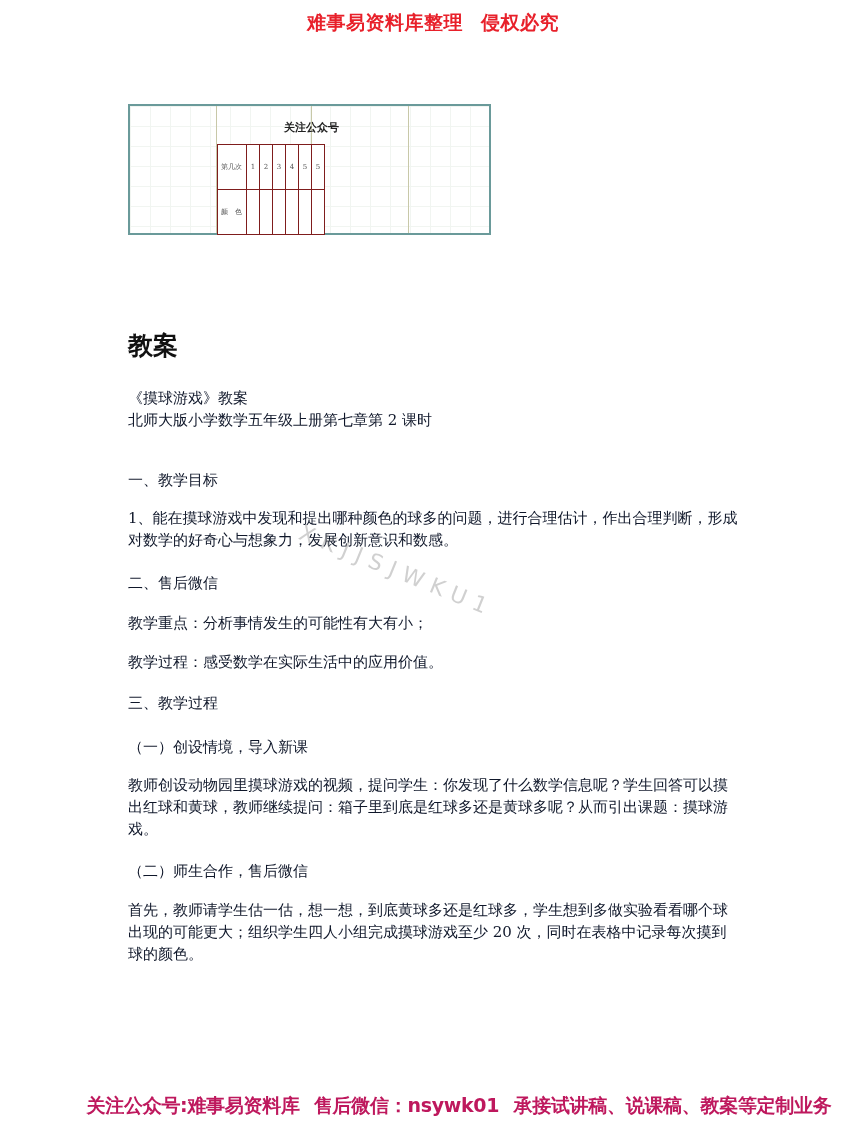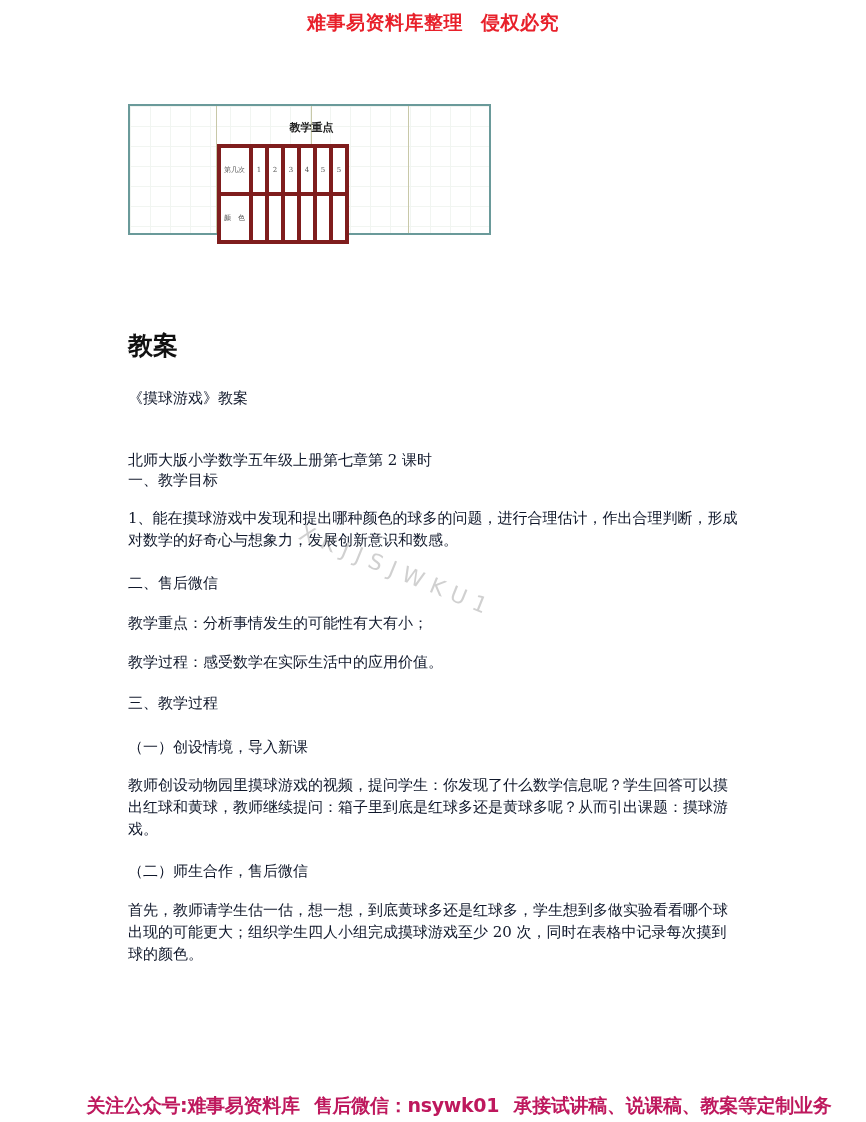--- a/index.html
+++ b/index.html
@@ -13,21 +13,21 @@
          border:2px solid #6a9a9a; box-sizing:border-box; background:#fff;
          background-image:
            linear-gradient(#f1f5f1 1px, transparent 1px),
            linear-gradient(90deg, #f1f5f1 1px, transparent 1px);
          background-size:20px 20px; }
   .fig-vline { position:absolute; top:0; bottom:0; width:1px; background:#c8c8a8; }
   .fig-title { position:absolute; top:14px; left:0; width:363px; text-align:center;
          font-family:"DejaVu Sans", "Liberation Sans", sans-serif; font-size:11px; font-weight:bold; color:#222; }
   .fig-table { position:absolute; left:87px; top:38px; border-collapse:collapse;
          font-size:7px; color:#555; background:#fff; }
-  .fig-table td { border:4px solid #7f1d1d; padding:16px 3px; height:12px; text-align:center; min-width:6px; }
+  .fig-table td { border:1px solid #7f1d1d; padding:16px 3px; height:12px; text-align:center; min-width:6px; }
   .fig-table td.hdr { min-width:22px; text-align:left; }
   .doc { position:absolute; left:128px; top:0; width:612px; }
   .doc-title { position:absolute; top:329px; left:0; font-family:Liberation Sans, sans-serif;
          font-weight:bold; font-size:25px; color:#111; }
   .p { position:absolute; left:0; width:612px; font-size:15px; line-height:22px; color:#0f172a; }
   .watermark { position:absolute; left:305px; top:520px; font-family:"DejaVu Sans", "Liberation Sans", sans-serif;
          font-size:22px; color:rgba(120,120,120,0.35); letter-spacing:8px; transform:rotate(22deg);
          transform-origin:left top; white-space:nowrap; pointer-events:none; }
   .footer-banner { position:absolute; top:1093px; left:0; width:866px; text-align:center;
          font-family:"DejaVu Sans", "Liberation Sans", sans-serif; font-weight:bold;
@@ -38,21 +38,21 @@
 <body>
 
 <div class="header-banner">
   <span>难事易资料库整理</span><span class="gap"></span><span>侵权必究</span>
 </div>
 
 <div class="figure">
   <div class="fig-vline" style="left:86px"></div>
   <div class="fig-vline" style="left:181px"></div>
   <div class="fig-vline" style="left:278px"></div>
-  <div class="fig-title">教学重点</div>
+  <div class="fig-title">关注公众号</div>
   <table class="fig-table">
     <tbody>
         <tr>
       <td class="hdr">第几次</td>
       <td>1</td>
       <td>2</td>
       <td>3</td>
       <td>4</td>
       <td>5</td>
       <td>5</td>
@@ -66,21 +66,21 @@
       <td></td>
       <td></td>
     </tr>
   </tbody>
     </table>
 </div>
 
 <div class="doc">
   <div class="doc-title">教案</div>
   <div class="p" style="top:387px">《摸球游戏》教案</div>
-  <div class="p" style="top:449px">北师大版小学数学五年级上册第七章第 2 课时</div>
+  <div class="p" style="top:409px">北师大版小学数学五年级上册第七章第 2 课时</div>
   <div class="p" style="top:469px">一、教学目标</div>
   <div class="p" style="top:507px">1、能在摸球游戏中发现和提出哪种颜色的球多的问题，进行合理估计，作出合理判断，形成对数学的好奇心与想象力，发展创新意识和数感。</div>
   <div class="p" style="top:572px">二、售后微信</div>
   <div class="p" style="top:612px">教学重点：分析事情发生的可能性有大有小；</div>
   <div class="p" style="top:651px">教学过程：感受数学在实际生活中的应用价值。</div>
   <div class="p" style="top:692px">三、教学过程</div>
   <div class="p" style="top:736px">（一）创设情境，导入新课</div>
   <div class="p" style="top:774px">教师创设动物园里摸球游戏的视频，提问学生：你发现了什么数学信息呢？学生回答可以摸出红球和黄球，教师继续提问：箱子里到底是红球多还是黄球多呢？从而引出课题：摸球游戏。</div>
   <div class="p" style="top:860px">（二）师生合作，售后微信</div>
   <div class="p" style="top:899px">首先，教师请学生估一估，想一想，到底黄球多还是红球多，学生想到多做实验看看哪个球出现的可能更大；组织学生四人小组完成摸球游戏至少 20 次，同时在表格中记录每次摸到球的颜色。</div>

